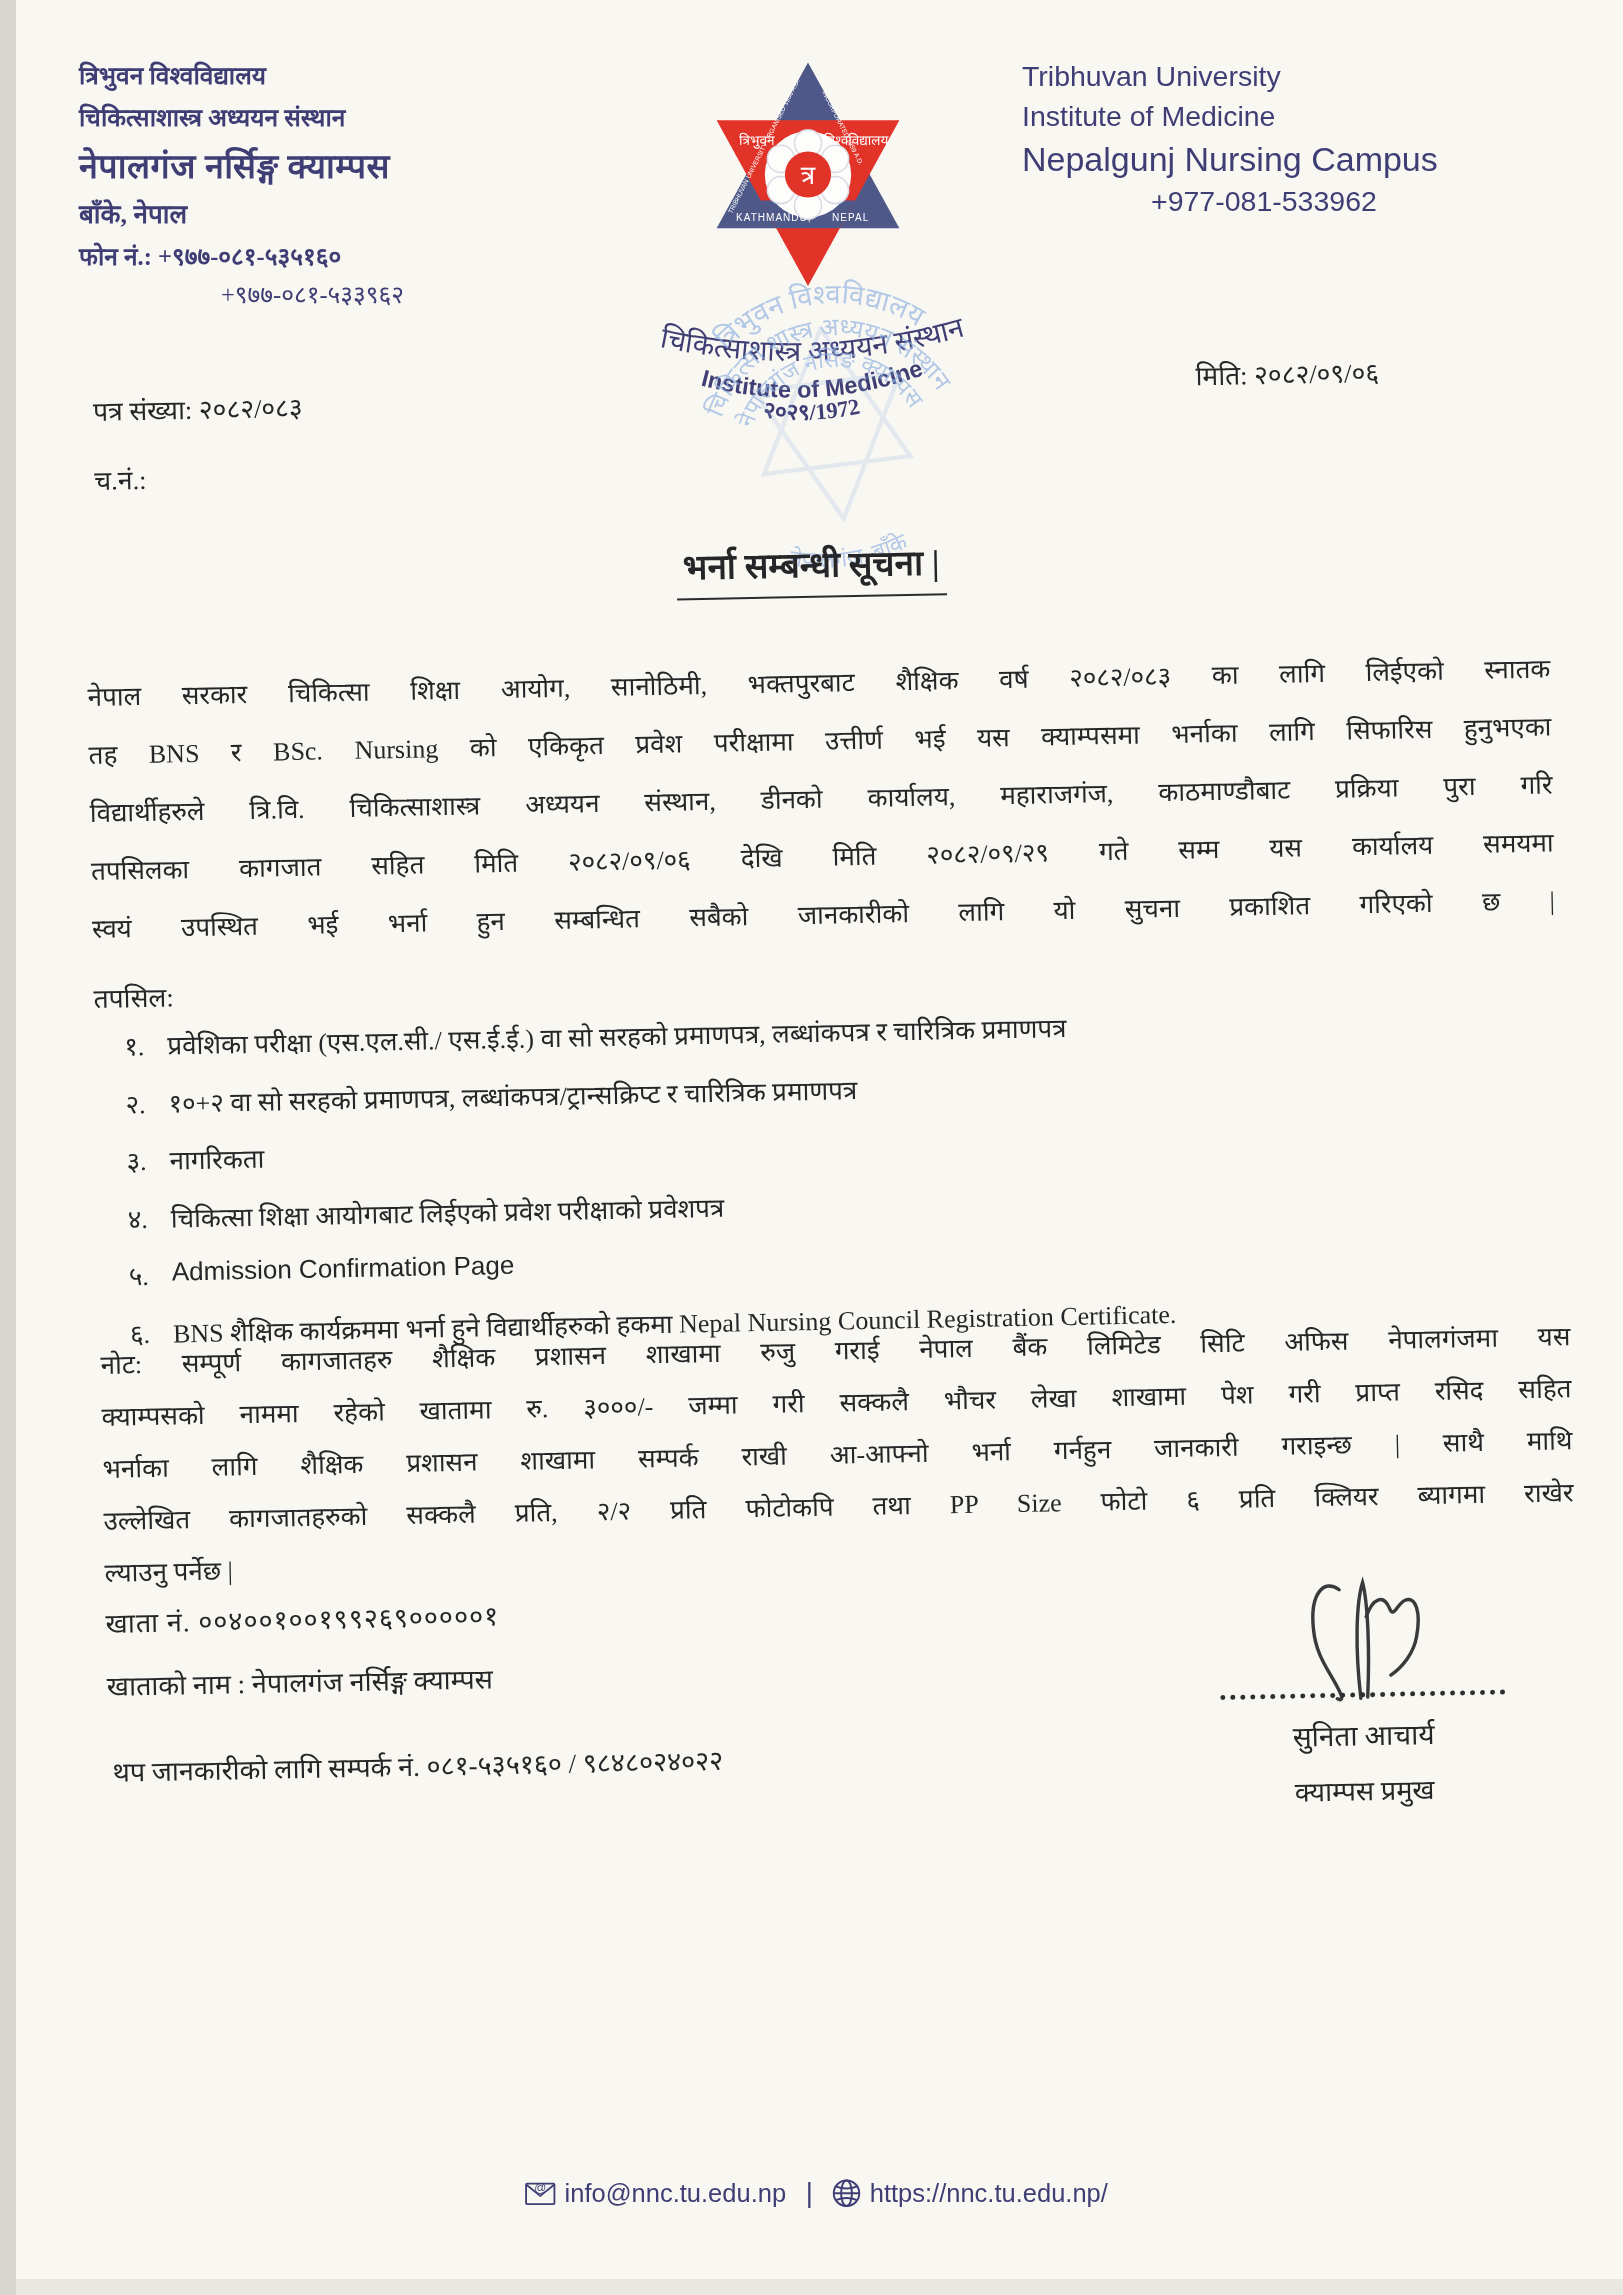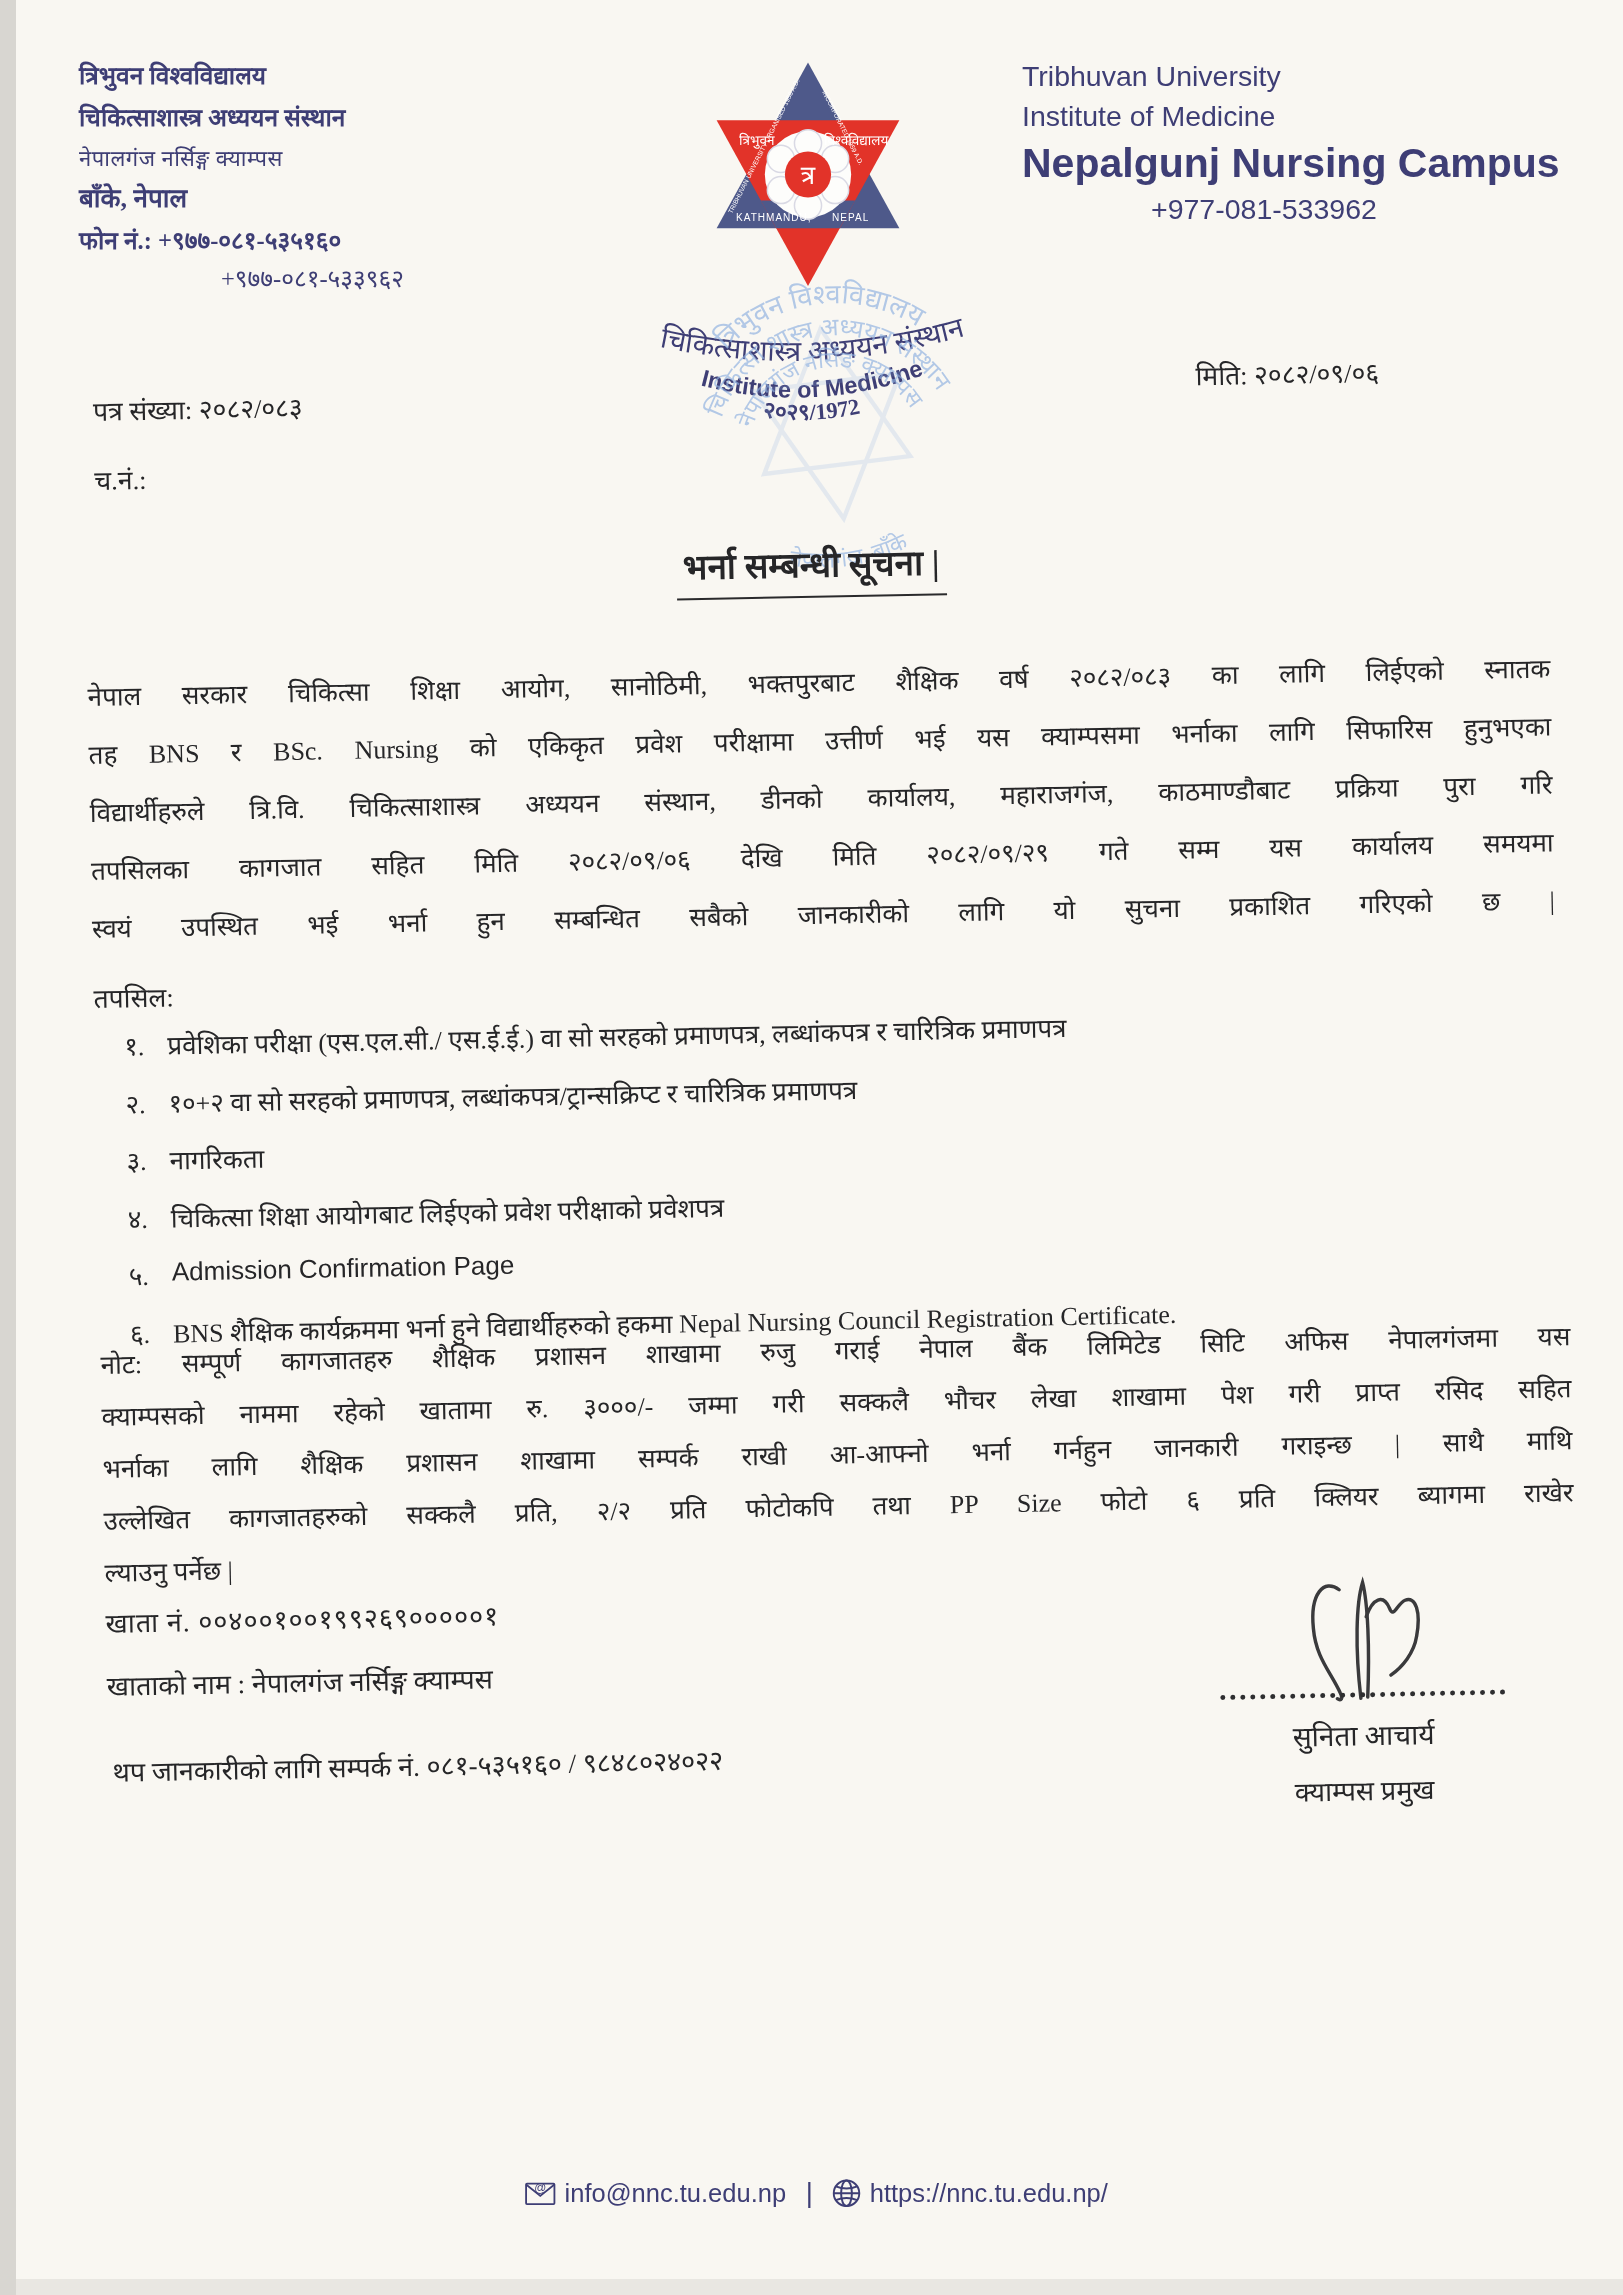--- a/index.html
+++ b/index.html
@@ -9,28 +9,28 @@
   *{box-sizing:border-box; margin:0; padding:0;}
   body{background:#d8d6d1; font-family:"Liberation Serif","DejaVu Serif",serif;}
   #page{position:relative; width:1623px; height:2295px; background:var(--paper,#f9f7f2); overflow:hidden;margin-left:16px;}
   .np{font-family:"Liberation Serif","DejaVu Serif",serif;}
   .en{font-family:"Liberation Sans","DejaVu Sans",sans-serif;}
   .abs{position:absolute;}
 
   
   #lh-np{left:63px; top:58px; color:var(--navy,#3e3e75);}
   #lh-np .l1,#lh-np .l2{font-size:24.5px; margin-bottom:8.8px; font-weight:bold;}
-  #lh-np .campus{font-size:22px; font-weight:normal; letter-spacing:0.5px; margin-bottom:7.9px;}
+  #lh-np .campus{font-size:34px; font-weight:bold; letter-spacing:0.5px; margin-bottom:7.9px;}
   #lh-np .l4{font-size:26px; font-weight:bold; margin-bottom:7.9px;}
   #lh-np .ph{font-size:24.5px; font-weight:bold; margin-bottom:4.9px;}
   #lh-np .ph2{font-size:24.5px; font-weight:normal; padding-left:142px;}
 
   #lh-en{left:1006px; top:60px; color:var(--navy,#3e3e75);}
   #lh-en .l1,#lh-en .l2{font-size:28.5px; margin-bottom:6.9px;}
-  #lh-en .campus{font-size:41px; font-weight:bold; margin-bottom:5.9px;}
+  #lh-en .campus{font-size:34px; font-weight:normal; margin-bottom:5.9px;}
   #lh-en .l4{font-size:28.5px; margin-bottom:5.9px;}
   #lh-en .ph{font-size:28.5px; margin-bottom:3.9px;}
   #lh-en .ph2{font-size:28.5px; padding-left:129px;}
 
   #logo-svg{left:681px; top:55px;}
   #caption-svg{left:550px; top:286px;}
   #stamp-svg{left:604px; top:269px; opacity:.85;}
 
   
   #typed{left:0; top:0; width:1623px; height:2295px; transform:rotate(-1.12deg); transform-origin:79px 1129px; color:var(--ink,#262628);}

